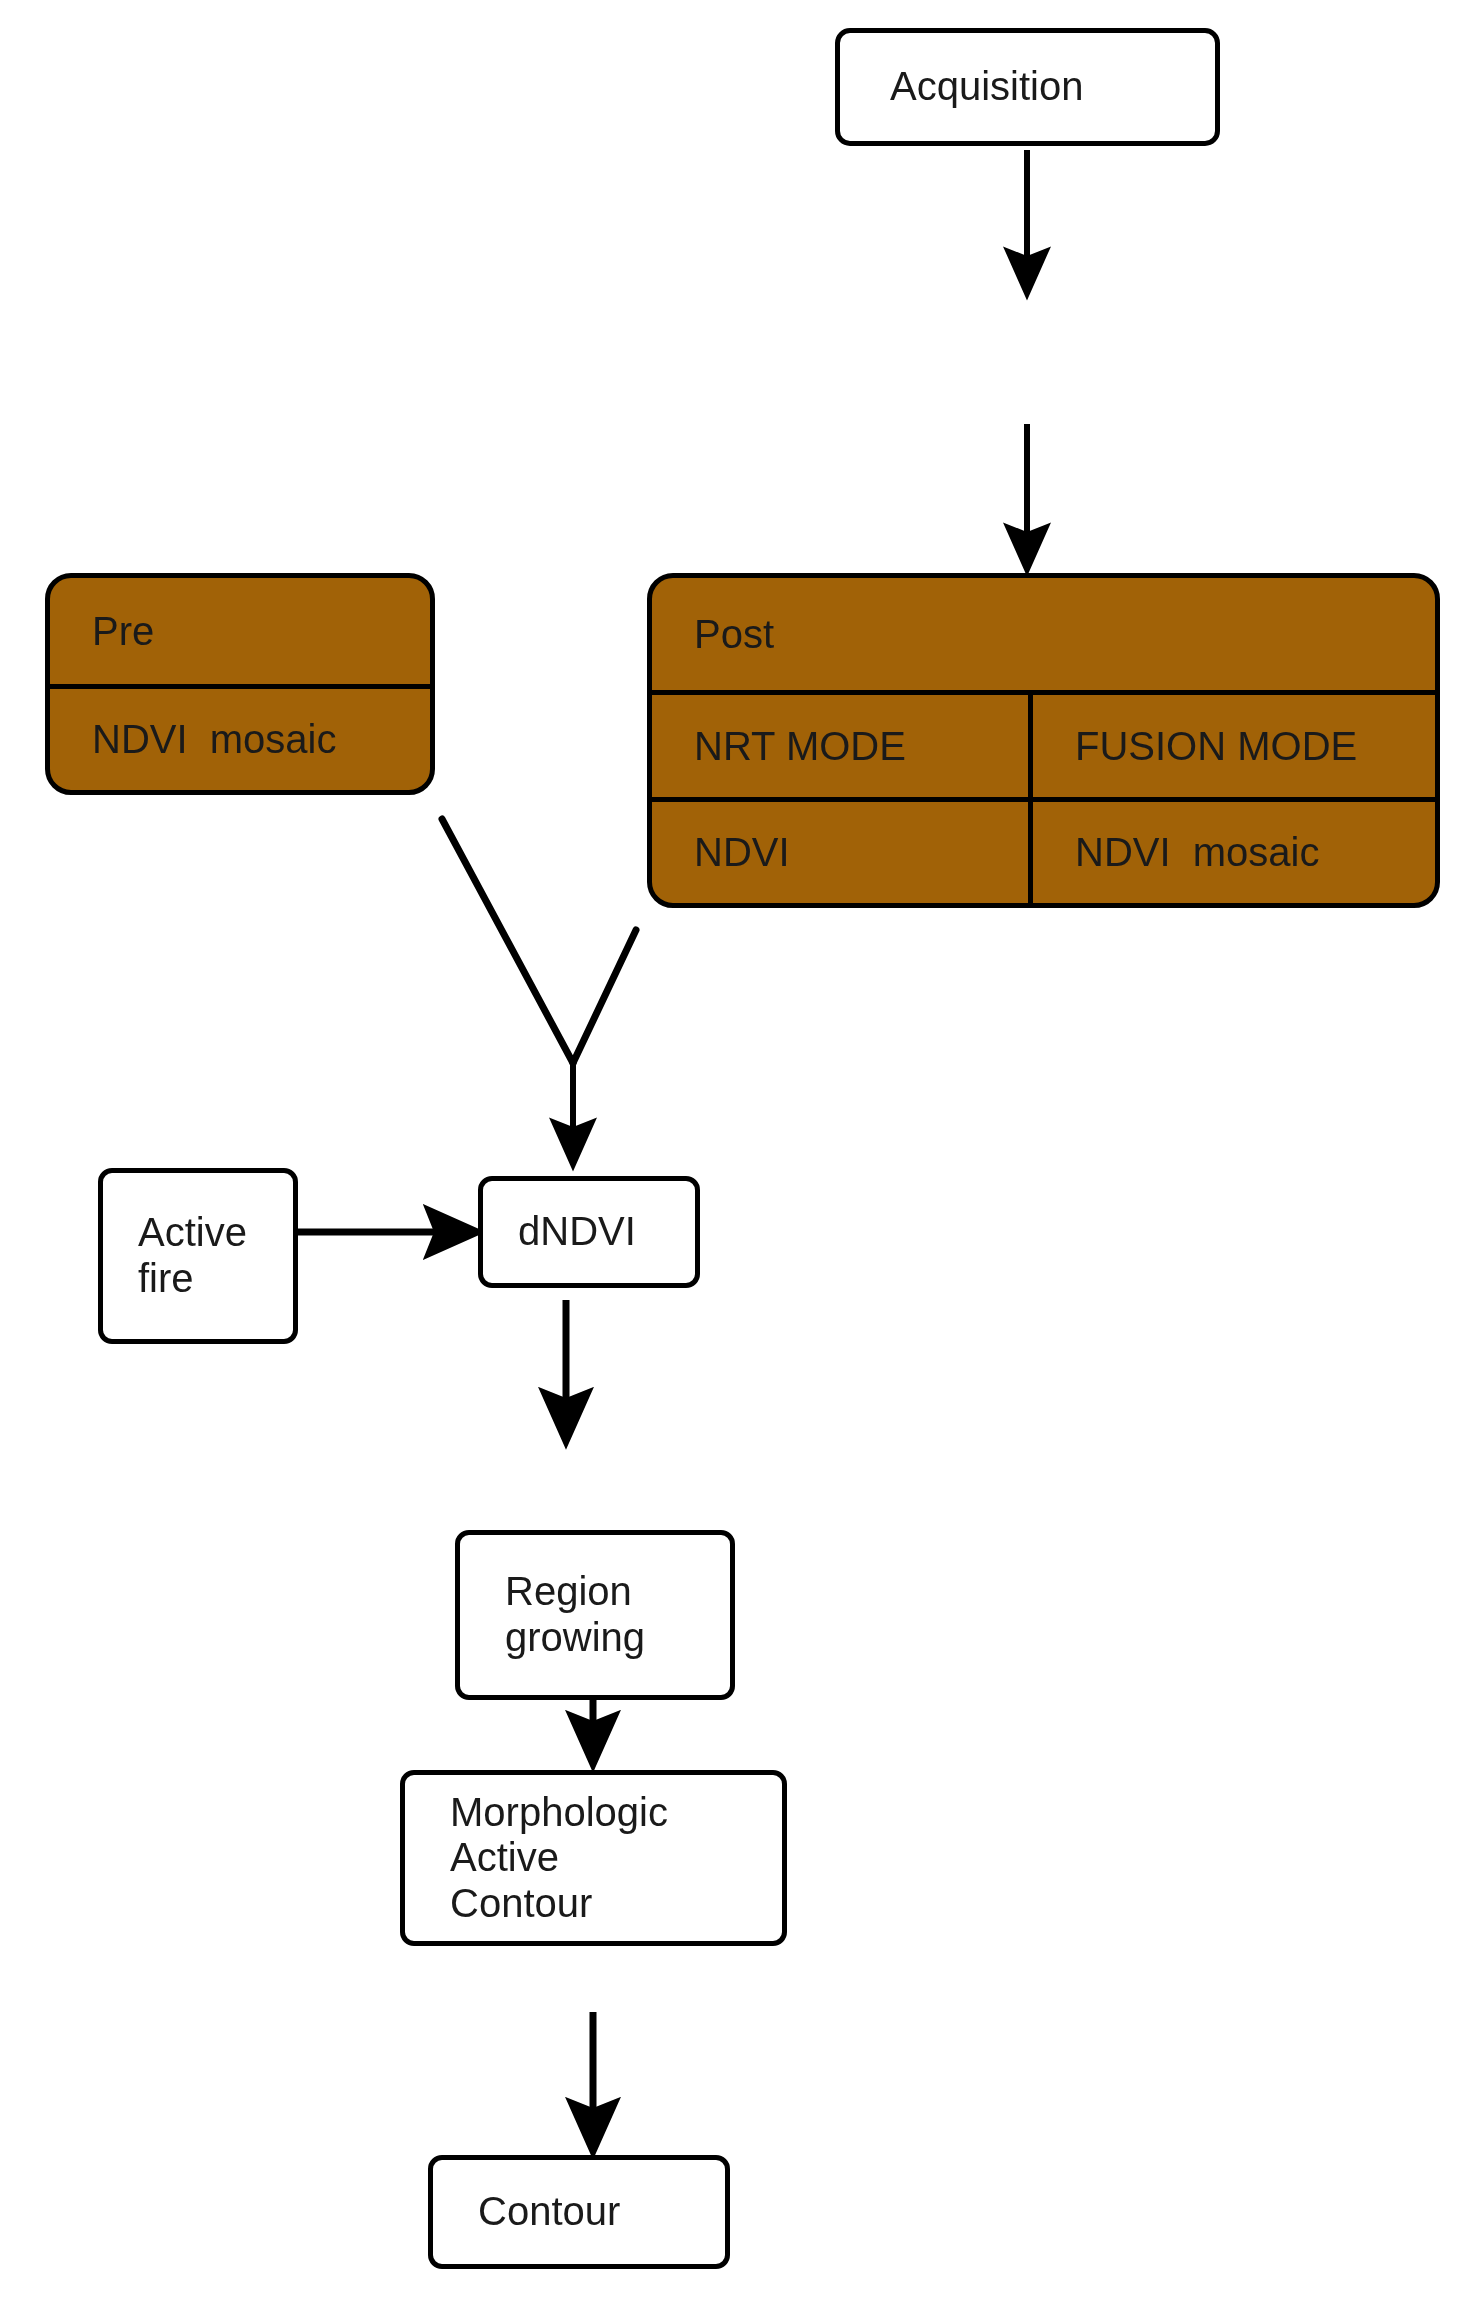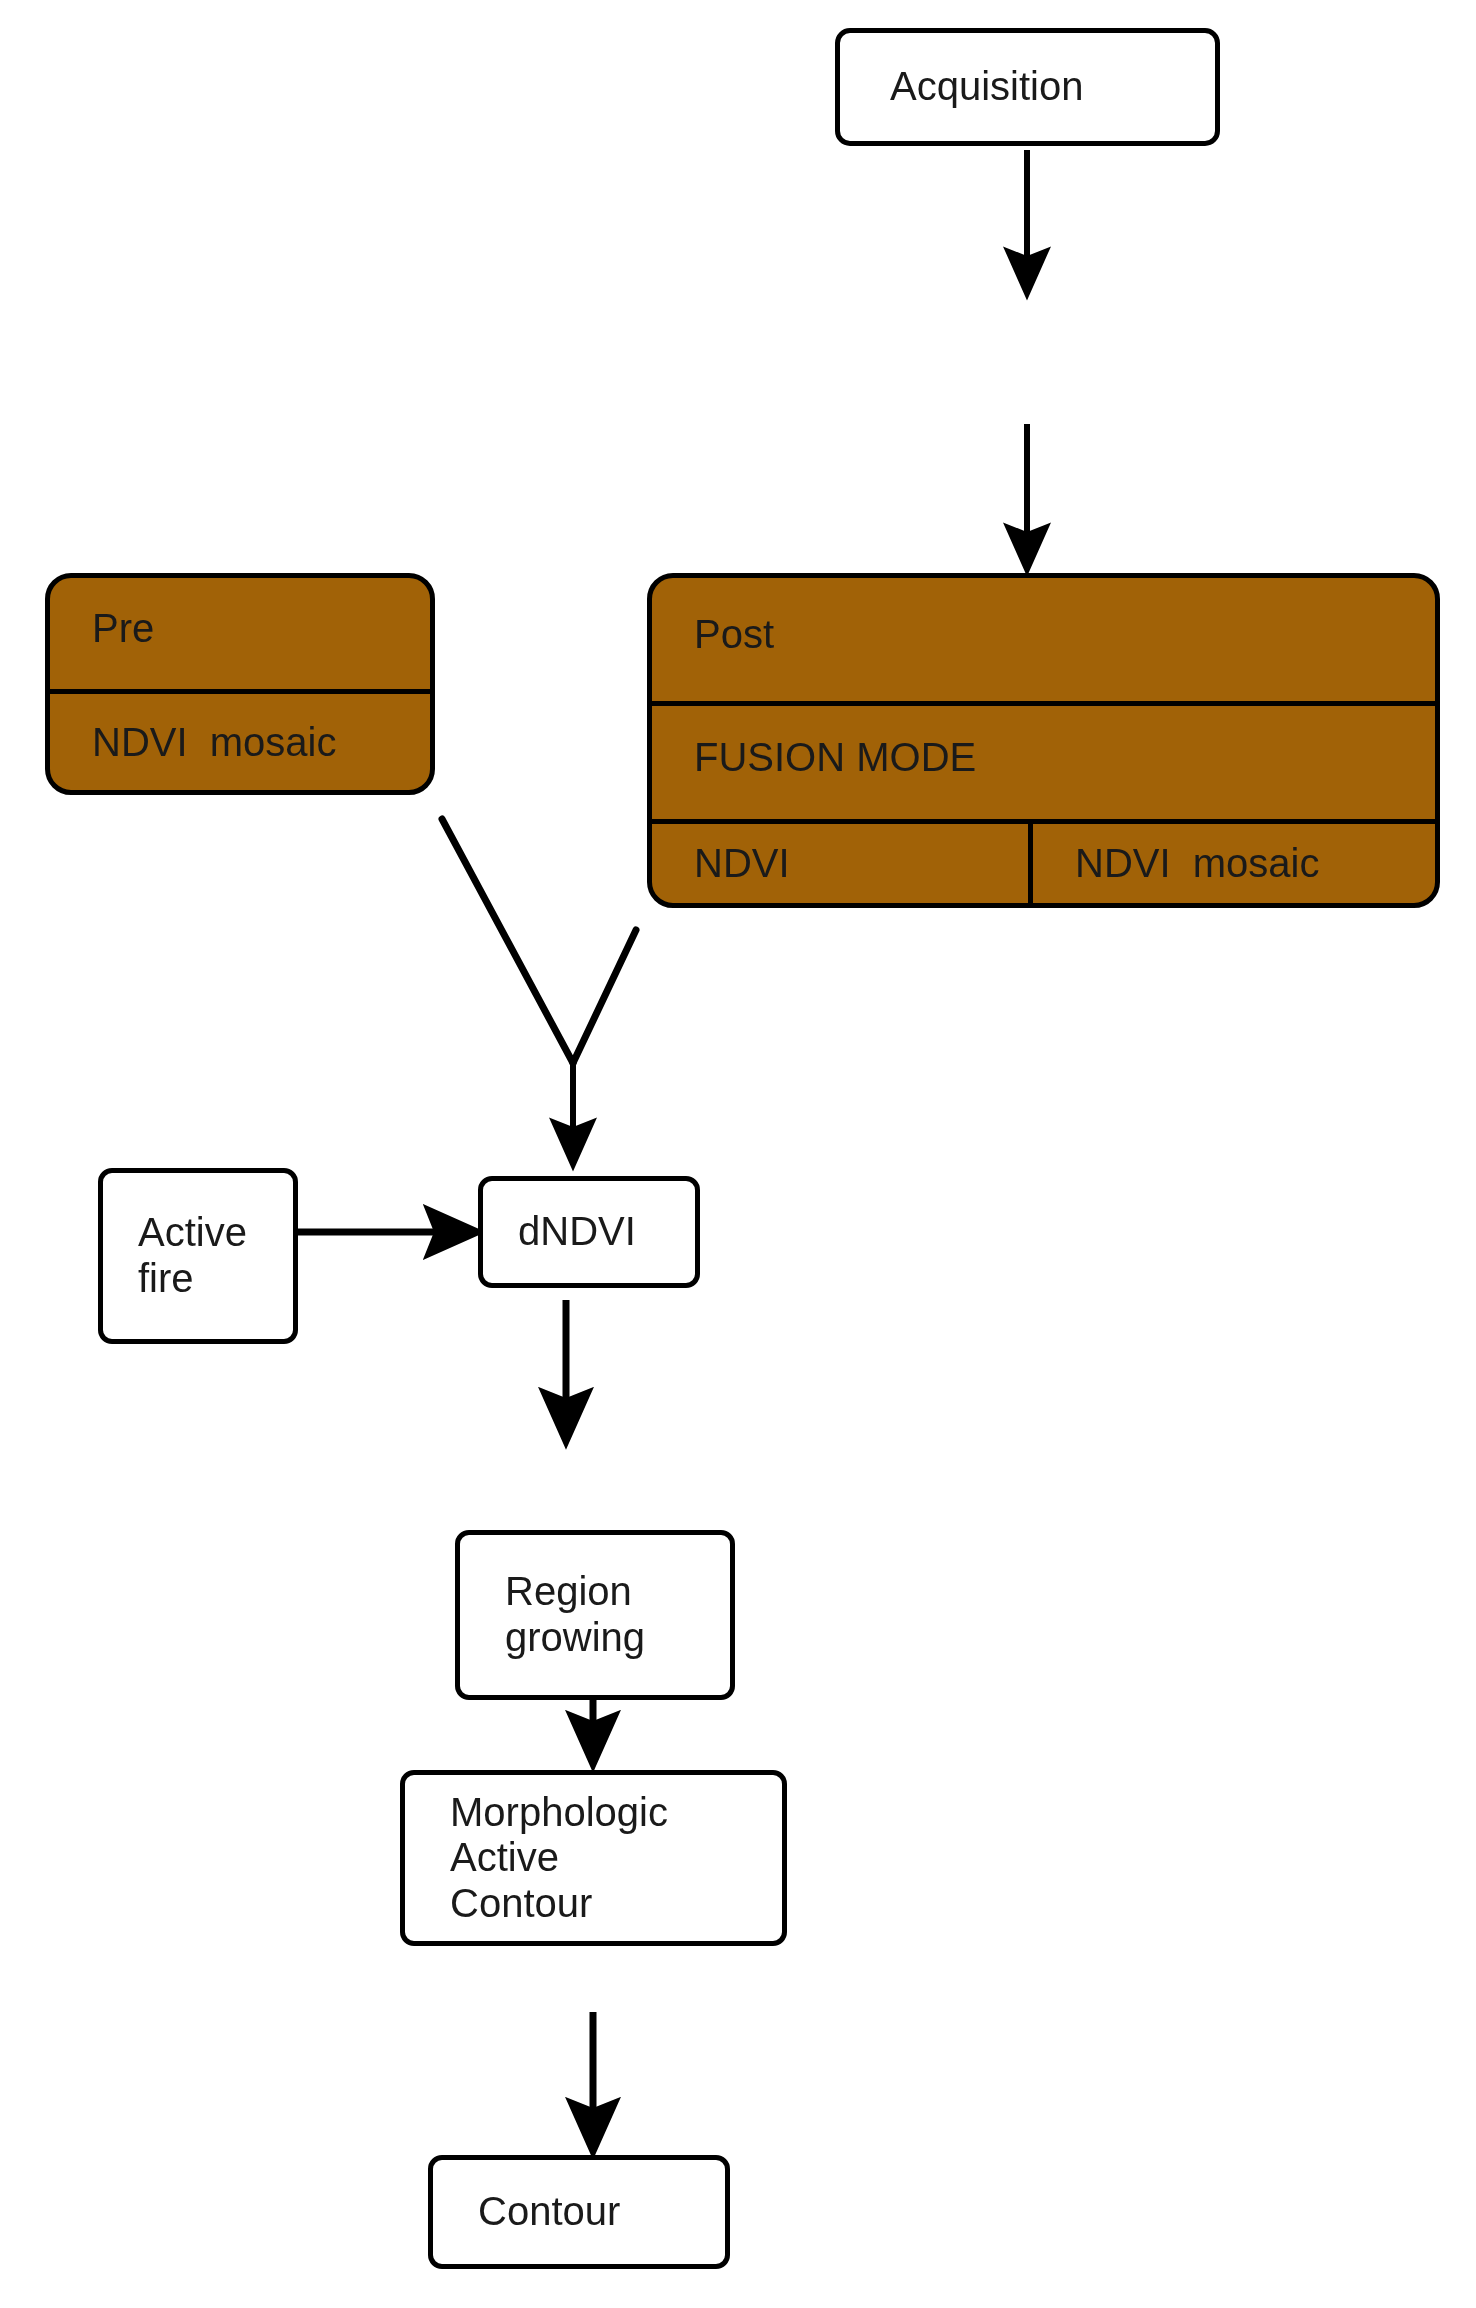--- a/index.html
+++ b/index.html
@@ -40,21 +40,21 @@
     overflow: hidden;
     display: flex;
     flex-direction: column;
   }
   .trow {
     display: flex;
     flex-direction: row;
     width: 100%;
     box-sizing: border-box;
   }
-  .trow + .trow { border-top: 5px solid #000000; margin-top: 11px; }
+  .trow + .trow { border-top: 5px solid #000000; }
   .tcell {
     box-sizing: border-box;
     display: flex;
     align-items: center;
     color: #1a1a1a;
     font-size: 40px;
     white-space: pre;
     overflow: hidden;
   }
   .tcell + .tcell { border-left: 5px solid #000000; }
@@ -116,20 +116,23 @@
     </div>
   </div>
 
   <div class="table-node" style="left:647px; top:573px; width:793px; height:335px;">
     <div class="trow" style="height:112px;">
       <div class="tcell" style="width:100%; padding-left:42px;">
         <span>Post</span>
       </div>
     </div>
     <div class="trow" style="height:107px;">
+      <div class="tcell" style="width:376px; padding-left:42px;">
+        <span>NRT MODE</span>
+      </div>
       <div class="tcell" style="flex:1; padding-left:42px;">
         <span>FUSION MODE</span>
       </div>
     </div>
     <div class="trow" style="flex:1;">
       <div class="tcell" style="width:376px; padding-left:42px;">
         <span>NDVI</span>
       </div>
       <div class="tcell" style="flex:1; padding-left:42px;">
         <span>NDVI  mosaic</span>

